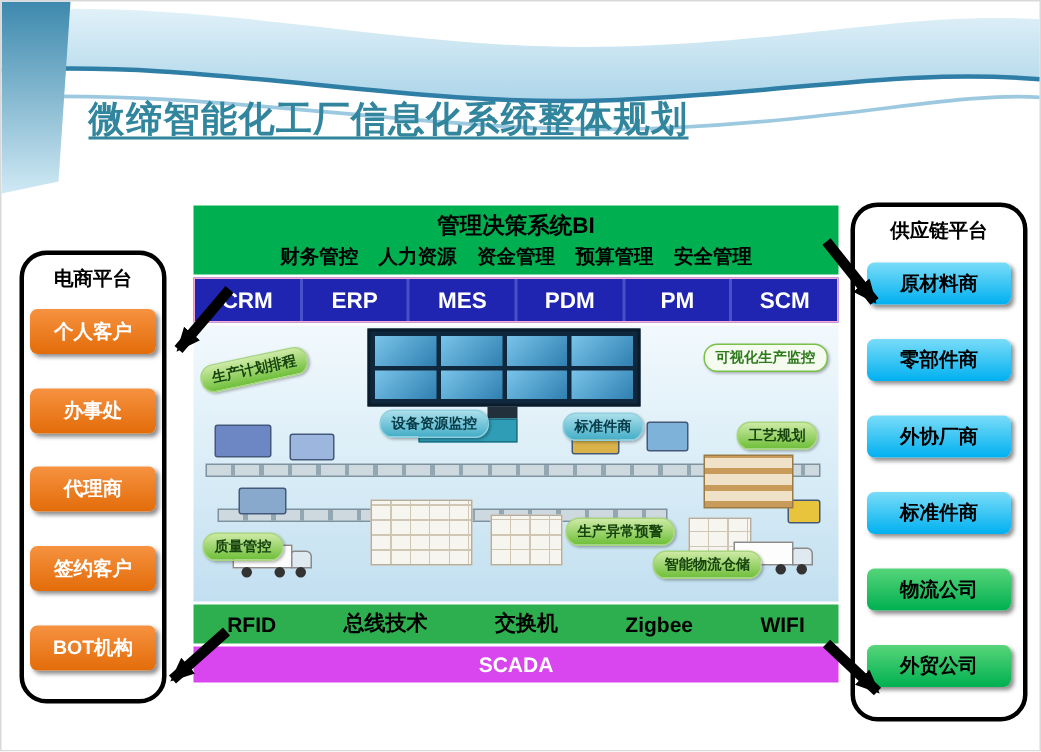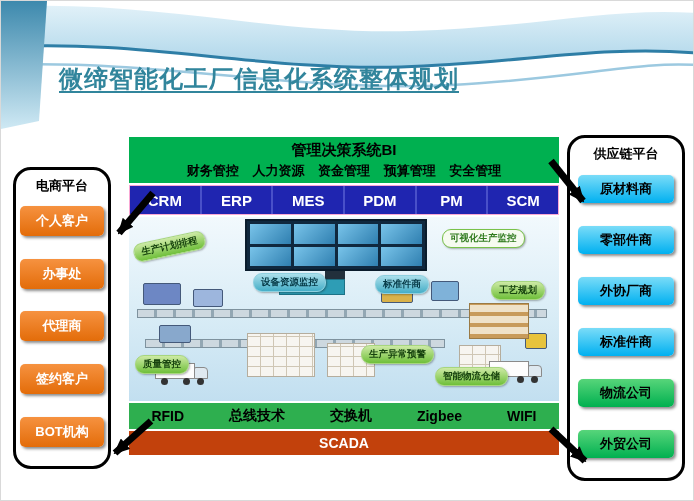--- a/index.html
+++ b/index.html
@@ -96,34 +96,34 @@
   .pill{
     position:absolute;z-index:3;padding:2px 7px;border-radius:9px;font-size:9.5px;
     font-weight:bold;white-space:nowrap;box-shadow:1px 1px 2px rgba(0,0,0,.3);
   }
   .pill-green{background:linear-gradient(#cdeaa5,#6fbf3a);color:#17430e;border:1px solid #a7d67e;}
   .pill-teal{background:linear-gradient(#aadfeb,#45aec7);color:#063a47;border:1px solid #8fd0df;}
   .pill-outline{background:#f6fbf0;border:1px solid #79c24a;color:#2f7a1d;}
   .p1{left:4px;top:20px;transform:rotate(-12deg);}
   .p2{left:124px;top:56px;}
   .p3{left:246px;top:58px;}
-  .p4{left:313px;top:12px;}
+  .p4{left:340px;top:12px;}
   .p5{left:362px;top:64px;}
   .p6{left:6px;top:138px;}
-  .p7{left:232px;top:128px;}
+  .p7{left:248px;top:128px;}
   .p8{left:62px;top:158px;}
   .p9{left:306px;top:150px;}
 
   .tech-bar{
     position:absolute;left:128px;top:402px;width:430px;height:26px;background:#2eaf4f;
     display:flex;align-items:center;justify-content:space-around;
     font-weight:bold;font-size:14px;color:#000;
   }
   .scada-bar{
-    position:absolute;left:128px;top:430px;width:430px;height:24px;background:#c2410c;
+    position:absolute;left:128px;top:430px;width:430px;height:24px;background:#d946ef;
     display:flex;align-items:center;justify-content:center;color:#fff;font-weight:bold;font-size:14px;
   }
   .arrows{position:absolute;left:0;top:0;pointer-events:none;}
 </style>
 </head>
 <body>
 
 <div class="slide">
 
   <svg class="deco" width="694" height="132" viewBox="0 0 694 132">

